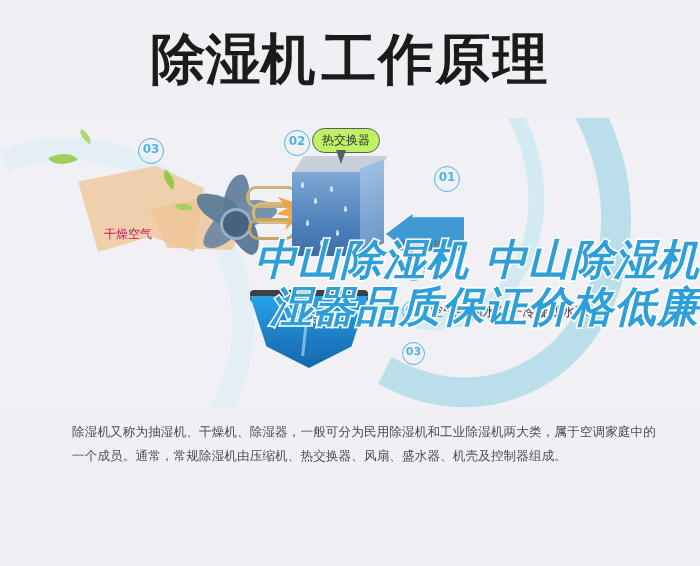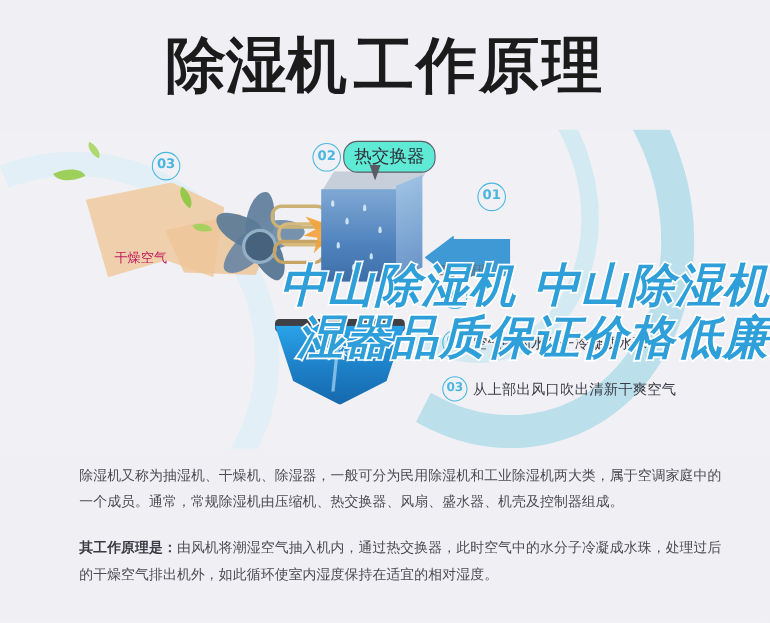--- a/index.html
+++ b/index.html
@@ -323,24 +323,24 @@
   #badge-03-art { left: 138px; top: 20px; }
   #badge-02-art { left: 284px; top: 12px; }
   #badge-01-art { left: 434px; top: 48px; }
 
   
   #callout-hx {
     position: absolute;
     left: 312px;
     top: 10px;
     padding: 3px 9px;
-    background: #5eead4;
+    background: #bef264;
     border: 1.4px solid #5b5b66;
     border-radius: 13px;
-    font-size: 16px;
+    font-size: 12px;
     color: #2f2f38;
     white-space: nowrap;
   }
   #callout-tail {
     position: absolute;
     left: 336px;
     top: 32px;
     width: 0; height: 0;
     border-left: 5px solid transparent;
     border-right: 5px solid transparent;
@@ -500,27 +500,25 @@
   <div id="legend">
     <div class="legend-row">
       <div class="legend-num">01</div>
     </div>
     <div class="legend-row">
       <div class="legend-num">02</div>
       <div class="legend-text">空气中的水分子冷凝成水珠</div>
     </div>
     <div class="legend-row">
       <div class="legend-num">03</div>
-      <div class="legend-text">从上部出风口吹出清新干爽空气</div>
     </div>
   </div>
 
   <div id="watermark">
     <div class="wm-line">中山除湿机 中山除湿机</div>
     <div class="wm-line">湿器品质保证价格低廉</div>
   </div>
 
   <div id="body-copy">
     <p class="para">除湿机又称为抽湿机、干燥机、除湿器，一般可分为民用除湿机和工业除湿机两大类，属于空调家庭中的一个成员。通常，常规除湿机由压缩机、热交换器、风扇、盛水器、机壳及控制器组成。</p>
-    <p class="para"><b>其工作原理是：</b><span>由风机将潮湿空气抽入机内，通过热交换器，此时空气中的水分子冷凝成水珠，处理过后的干燥空气排出机外，如此循环使室内湿度保持在适宜的相对湿度。</span></p>
   </div>
 
 </div>
 
 </body></html>

